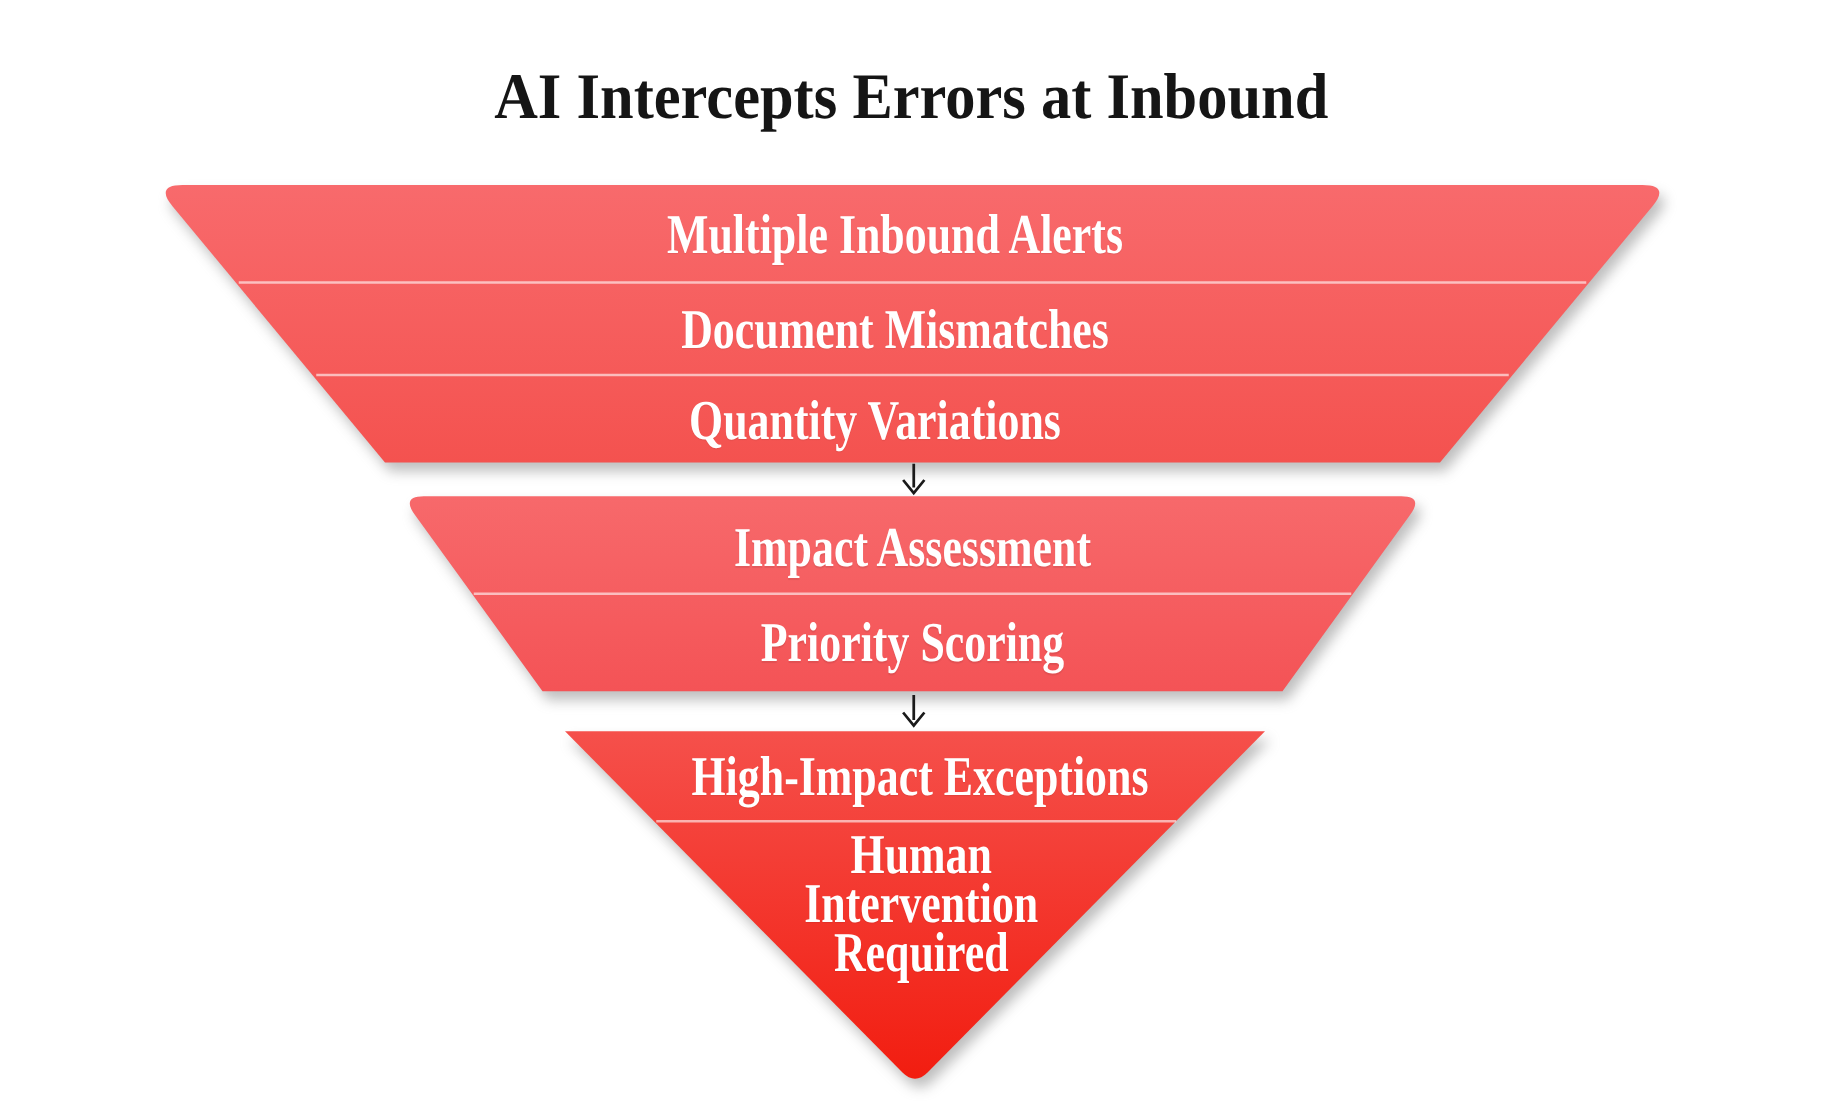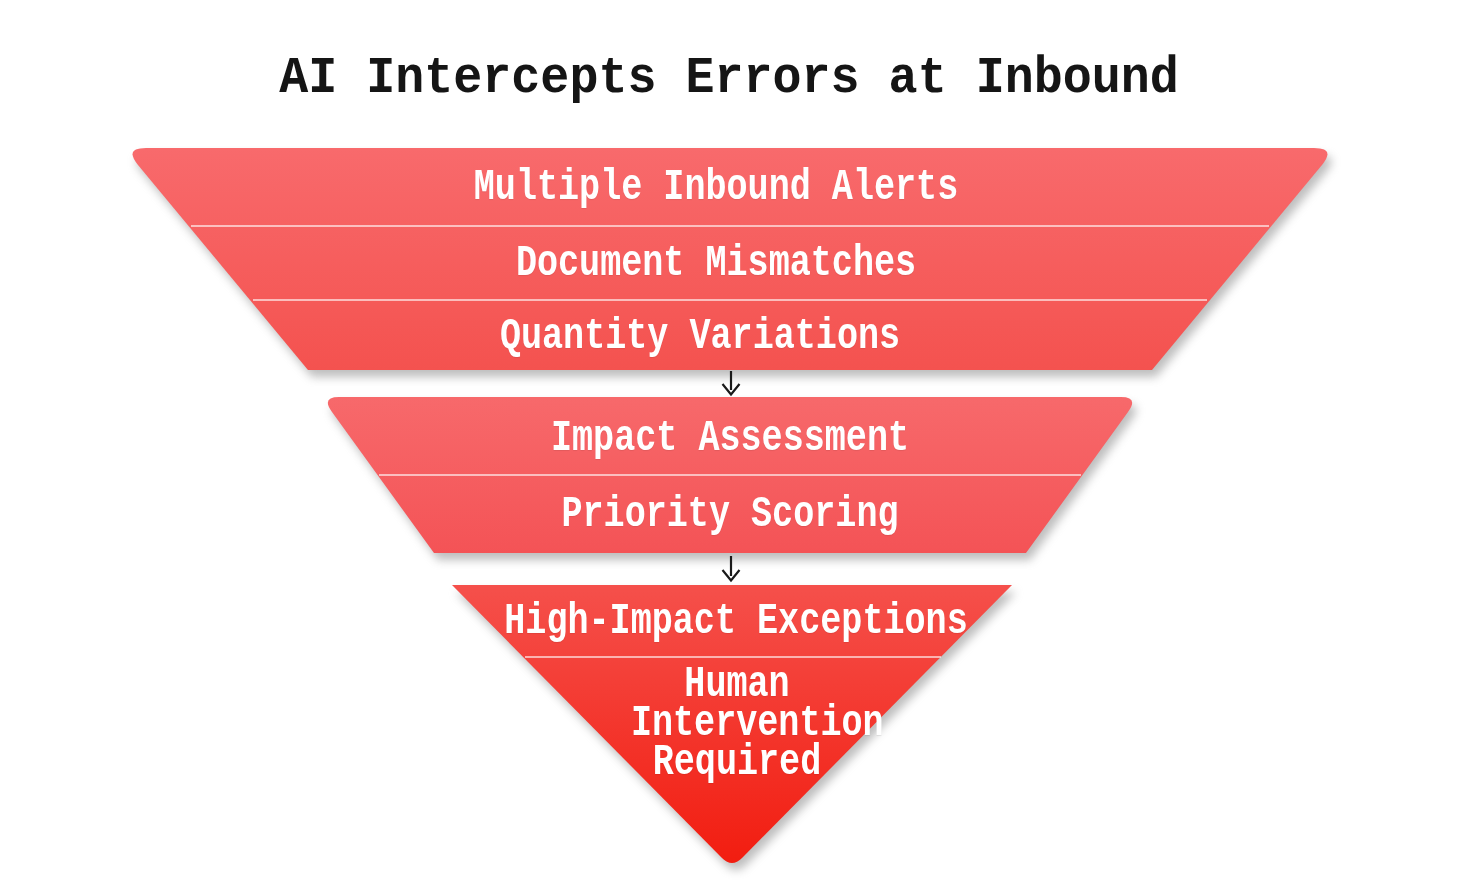--- a/index.html
+++ b/index.html
@@ -2,21 +2,21 @@
 <html><head>
 <meta charset="utf-8">
 <style>
   html, body { margin: 0; padding: 0; background: #ffffff; }
   .stage {
     position: relative;
     width: 1458px;
     height: 888px;
     background: #ffffff;
     overflow: hidden;
-    font-family: Liberation Mono, monospace;
+    font-family: Liberation Serif, serif;
   }
   .funnel-svg { position: absolute; left: 0; top: 0; }
   .title {
     position: absolute;
     left: 729px;
     top: 78px;
     transform: translate(-50%, -50%) scaleX(0.93);
     font-size: 52px;
     font-weight: bold;
     color: #151515;

